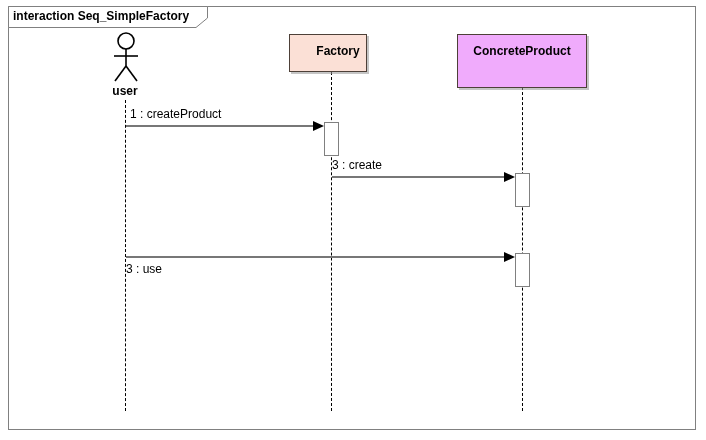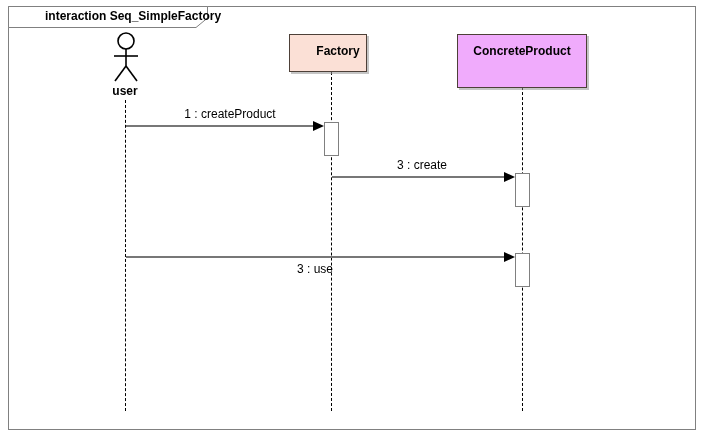--- a/index.html
+++ b/index.html
@@ -44,21 +44,20 @@
     position: absolute;
     left: 5px;
     top: 3px;
     white-space: nowrap;
     font-size: 12px;
     color: #000000;
     line-height: 15px;
   }
   .frame-header-label b {
     font-weight: bold;
-    margin-left: 32px;
   }
   .frame-header-label span.reg {
     font-weight: bold;
   }
 
   
   .lifeline {
     position: absolute;
     width: 0;
     border-left: 1px dashed #000000;
@@ -115,21 +114,20 @@
     border-top: 5px solid transparent;
     border-bottom: 5px solid transparent;
     border-left: 11px solid #000000;
     z-index: 7;
   }
   .message-label {
     position: absolute;
     font-size: 12px;
     color: #000000;
     white-space: nowrap;
-    text-align: center;
     z-index: 7;
   }
 </style>
 </head>
 <body>
 
 <div id="canvas">
 
   <div class="frame"></div>
 

